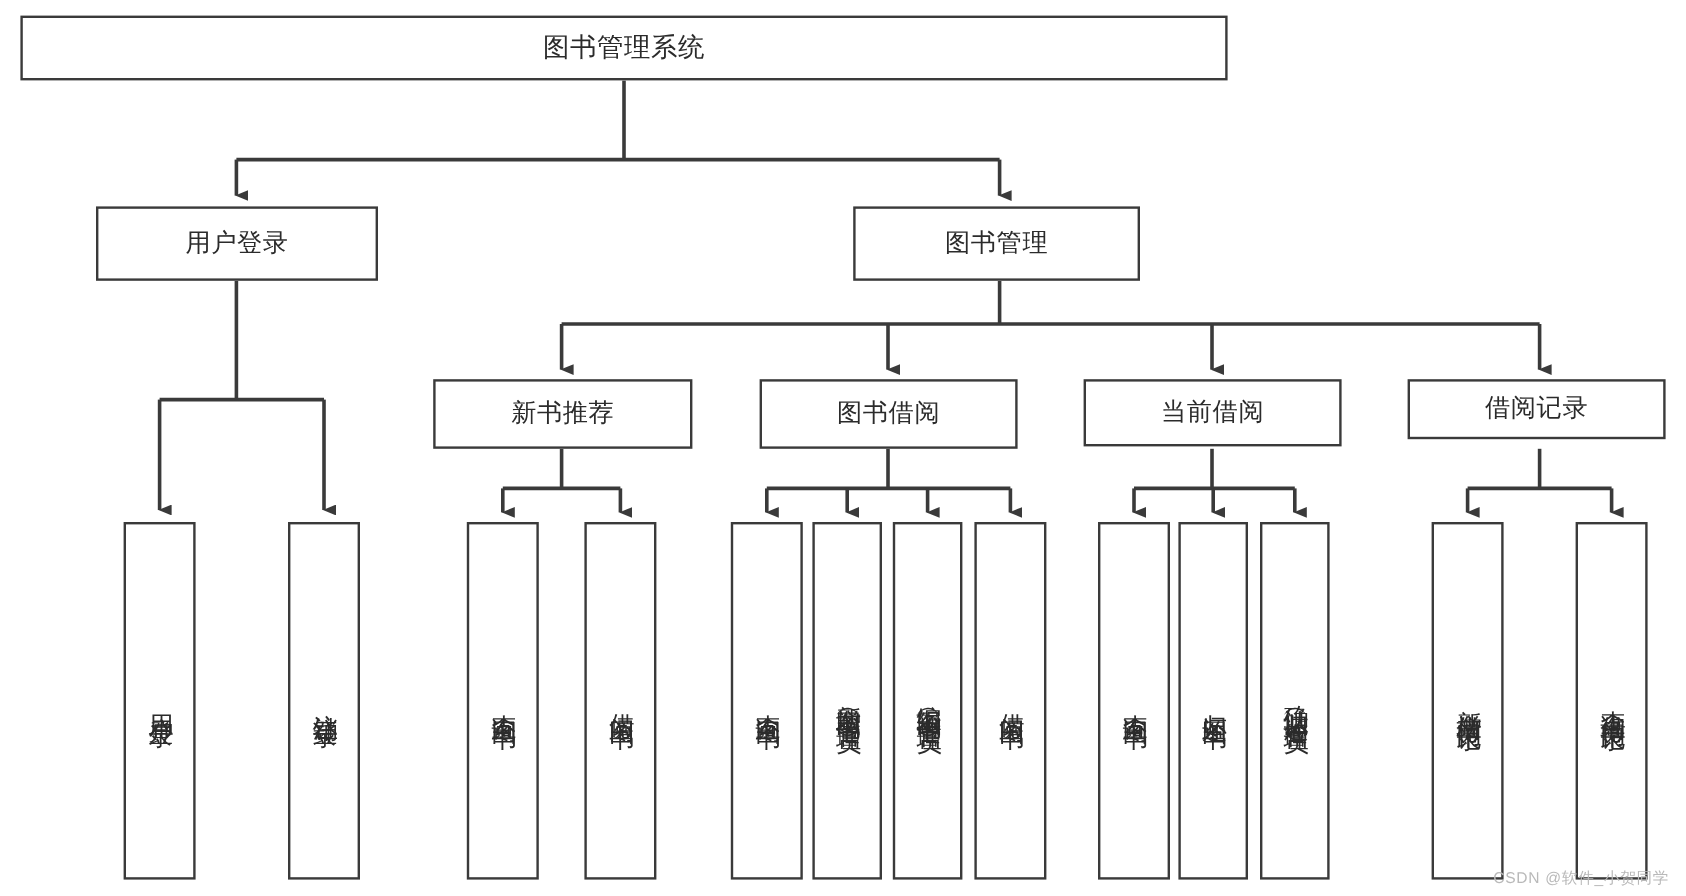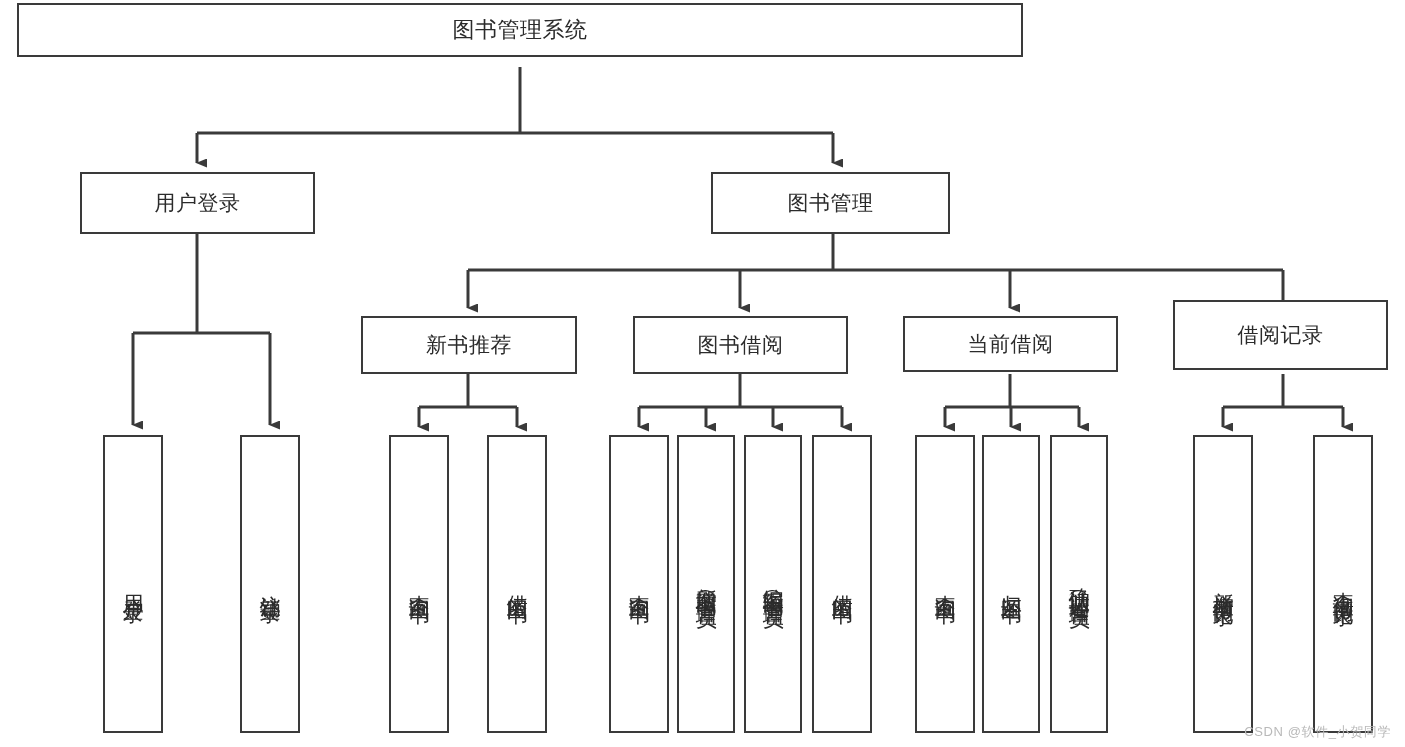--- a/index.html
+++ b/index.html
@@ -124,41 +124,41 @@
       <path d="M1011,407 L1011,427" marker-end="url(#arrowhead)"></path>
       <path d="M1079,407 L1079,427" marker-end="url(#arrowhead)"></path>
 
       <path d="M1283,374 L1283,407"></path>
       <path d="M1223,407 L1343,407"></path>
       <path d="M1223,407 L1223,427" marker-end="url(#arrowhead)"></path>
       <path d="M1343,407 L1343,427" marker-end="url(#arrowhead)"></path>
     </g>
   </svg>
 
-  <div class="node root horizontal" style="left:17px; top:3px; width:1006px; height:54px;">
+  <div class="node root horizontal" style="left:17px; top:13px; width:1006px; height:54px;">
     <span class="node-label">图书管理系统</span>
   </div>
 
   <div class="node horizontal" style="left:80px; top:172px; width:235px; height:62px;">
     <span class="node-label">用户登录</span>
   </div>
   <div class="node horizontal" style="left:711px; top:172px; width:239px; height:62px;">
     <span class="node-label">图书管理</span>
   </div>
 
   <div class="node horizontal" style="left:361px; top:316px; width:216px; height:58px;">
     <span class="node-label">新书推荐</span>
   </div>
   <div class="node horizontal" style="left:633px; top:316px; width:215px; height:58px;align-items:center;">
     <span class="node-label">图书借阅</span>
   </div>
   <div class="node horizontal" style="left:903px; top:316px; width:215px; height:56px;">
     <span class="node-label">当前借阅</span>
   </div>
-  <div class="node horizontal" style="left:1173px; top:300px; width:215px; height:70px;">
+  <div class="node horizontal" style="left:1173px; top:316px; width:215px; height:50px;">
     <span class="node-label">借阅记录</span>
   </div>
 
   <div class="node vertical" style="left:103px; top:435px; width:60px; height:298px;">
     <span class="node-label">用户登录</span>
   </div>
   <div class="node vertical" style="left:240px; top:435px; width:60px; height:298px;">
     <span class="node-label">注销登录</span>
   </div>
 

